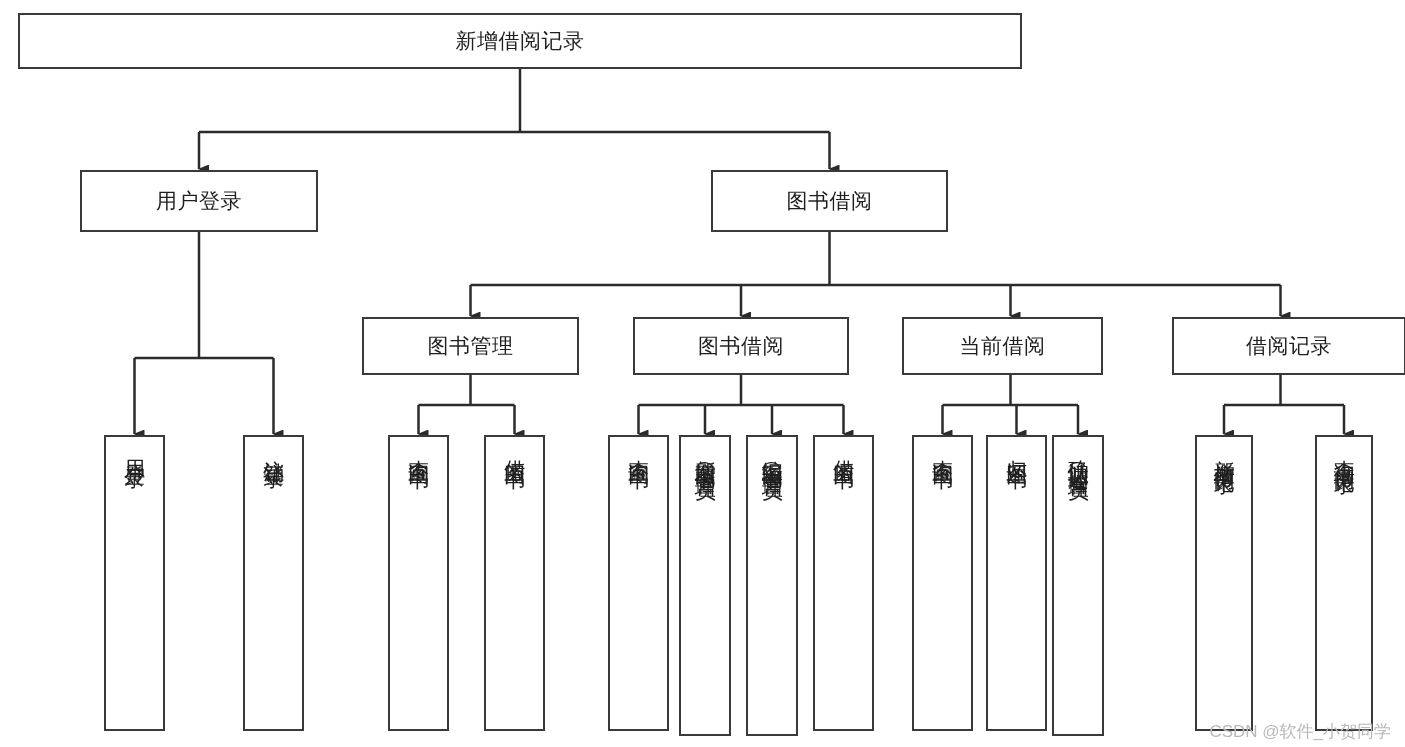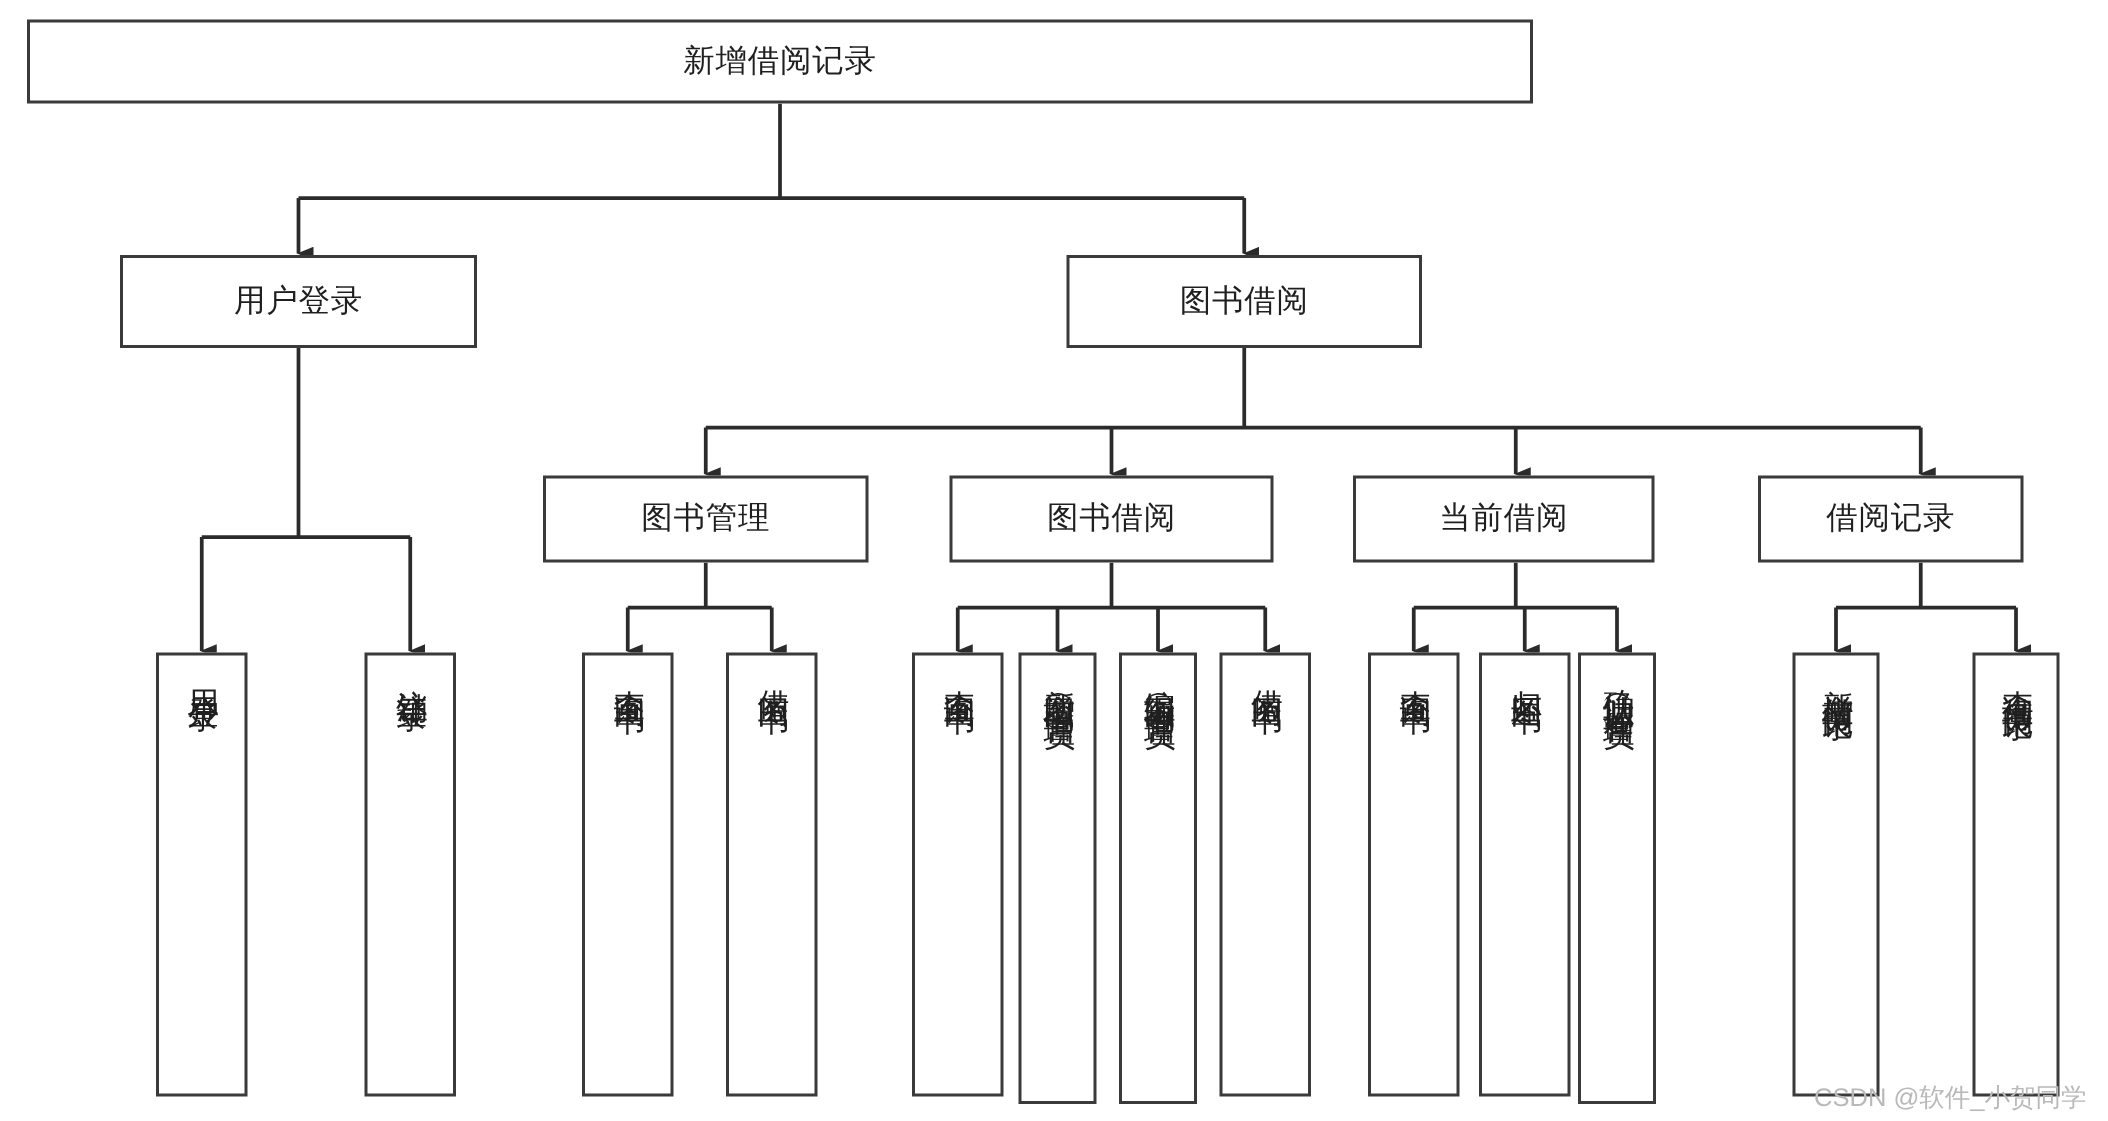--- a/index.html
+++ b/index.html
@@ -130,21 +130,21 @@
       </div>
       <div class="node horizontal" id="node-new-book-recommend" style="left: 362px; top: 317px; width: 217px; height: 58px;">
         <span class="node-label">图书管理</span>
       </div>
       <div class="node horizontal" id="node-book-borrow" style="left: 633px; top: 317px; width: 216px; height: 58px;">
         <span class="node-label">图书借阅</span>
       </div>
       <div class="node horizontal" id="node-current-borrow" style="left: 902px; top: 317px; width: 201px; height: 58px;">
         <span class="node-label">当前借阅</span>
       </div>
-      <div class="node horizontal" id="node-borrow-record" style="left: 1172px; top: 317px; width: 177px; height: 58px;">
+      <div class="node horizontal" id="node-borrow-record" style="left: 1172px; top: 317px; width: 234px; height: 58px;">
         <span class="node-label">借阅记录</span>
       </div>
       <div class="node vertical" id="node-leaf-user-login" style="left: 104px; top: 435px; width: 61px; height: 296px;">
         <span class="node-label">用户登录</span>
       </div>
       <div class="node vertical" id="node-leaf-logout" style="left: 243px; top: 435px; width: 61px; height: 296px;">
         <span class="node-label">注销登录</span>
       </div>
       <div class="node vertical" id="node-leaf-query-book-rec" style="left: 388px; top: 435px; width: 61px; height: 296px;">
         <span class="node-label">查询图书</span>

